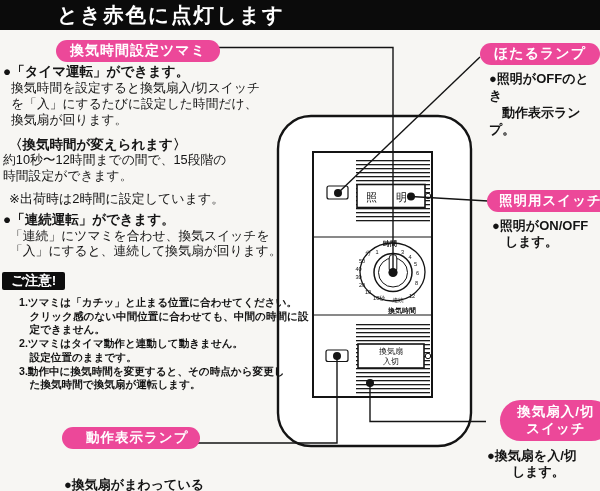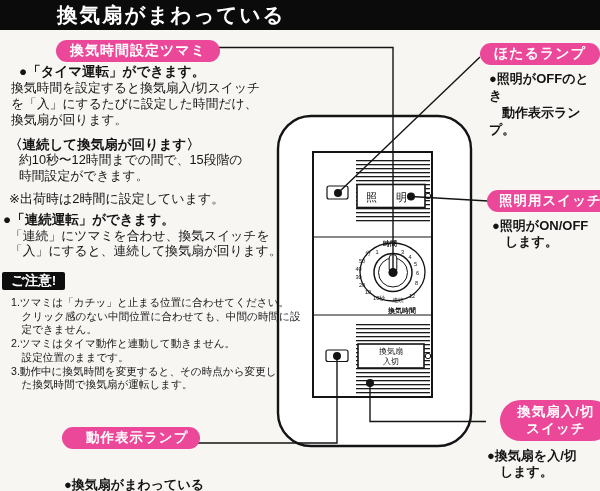--- a/index.html
+++ b/index.html
@@ -38,21 +38,21 @@
   svg{position:absolute;left:0;top:0;z-index:1;}
   svg text{font-family:"Liberation Sans","DejaVu Sans",sans-serif;fill:#141414;}
   .dlab{font-size:5.6px;text-anchor:middle;}
   .dcap{font-size:7px;font-weight:bold;text-anchor:middle;}
   .btn-txt{font-size:8px;text-anchor:middle;}
 </style>
 </head>
 <body>
 
 <div class="abs banner">
-  <span class="ttl">換気扇がまわっている</span>
+  <span class="ttl">とき赤色に点灯します</span>
 </div>
 
 <svg width="600" height="491" viewBox="0 0 600 491">
   <defs>
     <pattern id="hatch" width="4" height="4" patternUnits="userSpaceOnUse">
       <rect width="4" height="1.3" fill="#1a1a1a"></rect>
     </pattern>
   </defs>
 
   <rect x="278" y="116" width="193" height="330" rx="33" fill="#ffffff" stroke="#141414" stroke-width="2.4"></rect>
@@ -110,37 +110,37 @@
 
   <circle cx="393" cy="272.5" r="4.6" fill="#141414"></circle>
   <circle cx="338" cy="193" r="4" fill="#141414"></circle>
   <circle cx="411" cy="196.5" r="4" fill="#141414"></circle>
   <circle cx="370" cy="383" r="4" fill="#141414"></circle>
   <circle cx="337" cy="356" r="4" fill="#141414"></circle>
 </svg>
 
 <div class="abs pill" style="left:56px;top:40px;">換気時間設定ツマミ</div>
 
-<div class="abs h" style="left:3px;top:63px;margin-left:16px;">●「タイマ運転」ができます。</div>
+<div class="abs h" style="left:3px;top:63px;">●「タイマ運転」ができます。</div>
 <div class="abs body-txt pre" style="left:11px;top:80px;">換気時間を設定すると換気扇入/切スイッチ
 を「入」にするたびに設定した時間だけ、
 換気扇が回ります。</div>
 
-<div class="abs h" style="left:9px;top:136px;">〈連続して換気扇が回ります〉</div>
-<div class="abs body-txt pre" style="left:19px;top:152px;">約10秒〜12時間までの間で、15段階の
+<div class="abs h" style="left:9px;top:136px;">〈換気時間が変えられます〉</div>
+<div class="abs body-txt pre" style="left:3px;top:152px;">約10秒〜12時間までの間で、15段階の
 時間設定ができます。</div>
 
 <div class="abs note-txt" style="left:9px;top:190px;">※出荷時は2時間に設定しています。</div>
 
 <div class="abs h" style="left:3px;top:211px;">●「連続運転」ができます。</div>
 <div class="abs body-txt pre" style="left:10px;top:228px;line-height:15px;">「連続」にツマミを合わせ、換気スイッチを
 「入」にすると、連続して換気扇が回ります。</div>
 
 <div class="abs caution-box" style="left:2px;top:272px;">ご注意!</div>
-<div class="abs caution-txt pre" style="left:11px;top:296px;">1.ツマミは「カチッ」と止まる位置に合わせてください。
+<div class="abs caution-txt pre" style="left:19px;top:296px;font-weight:bold;">1.ツマミは「カチッ」と止まる位置に合わせてください。
 　クリック感のない中間位置に合わせても、中間の時間に設
 　定できません。
 2.ツマミはタイマ動作と連動して動きません。
 　設定位置のままです。
 3.動作中に換気時間を変更すると、その時点から変更し
 　た換気時間で換気扇が運転します。</div>
 
 <div class="abs pill small" style="left:62px;top:427px;padding-left:24px;">動作表示ランプ</div>
 <div class="abs desc pre" style="left:64px;top:476px;">●換気扇がまわっている
 　とき赤色に点灯します。</div>
@@ -148,14 +148,14 @@
 <div class="abs pill" style="left:480px;top:43px;">ほたるランプ</div>
 <div class="abs desc pre" style="left:489px;top:70px;">●照明がOFFのとき
 　動作表示ランプ。</div>
 
 <div class="abs pill small" style="left:487px;top:190px;">照明用スイッチ</div>
 <div class="abs desc pre" style="left:492px;top:218px;line-height:16px;">●照明がON/OFF
 　します。</div>
 
 <div class="abs pill small twoline" style="left:500px;top:400px;">換気扇入/切
 スイッチ</div>
-<div class="abs desc pre" style="left:487px;top:448px;line-height:16px;">●換気扇を入/切
+<div class="abs desc pre" style="left:487px;top:448px;line-height:16px;text-align:center;">●換気扇を入/切
 　します。</div>
 
 </body></html>

